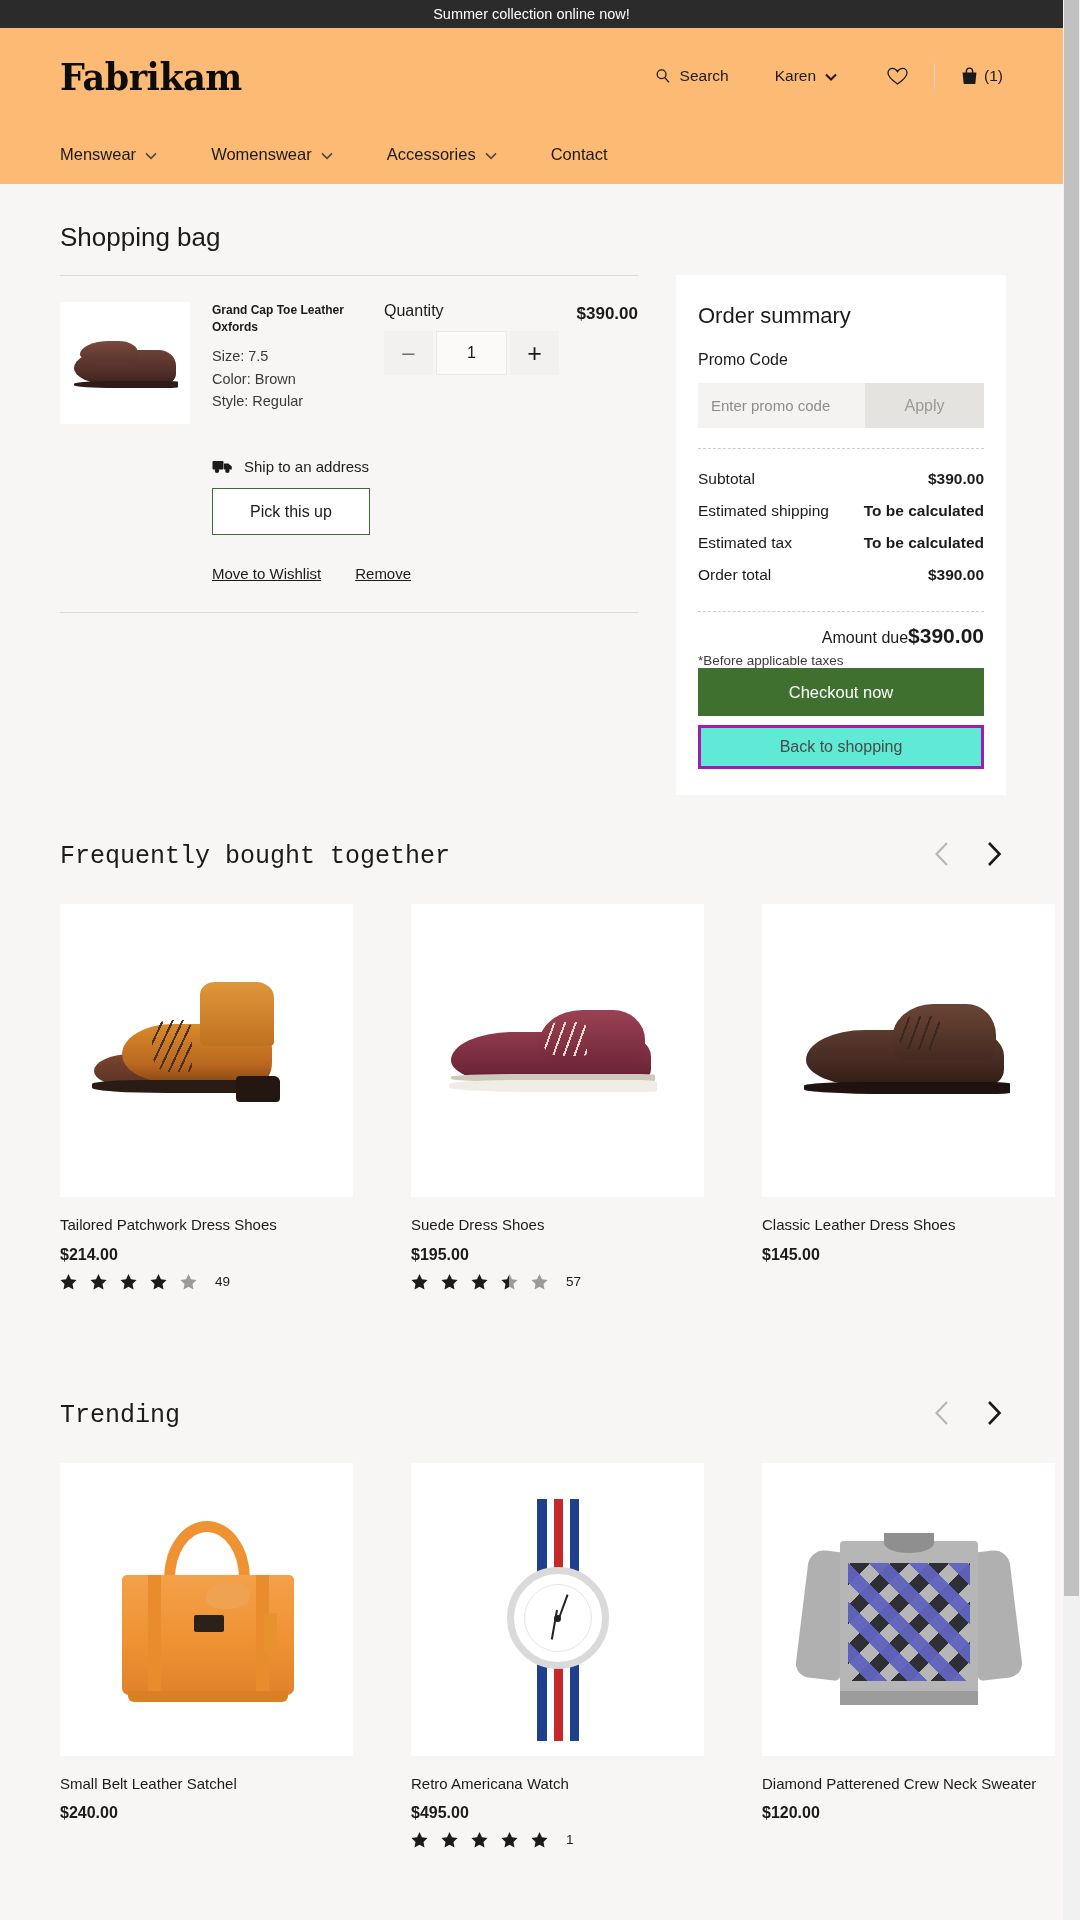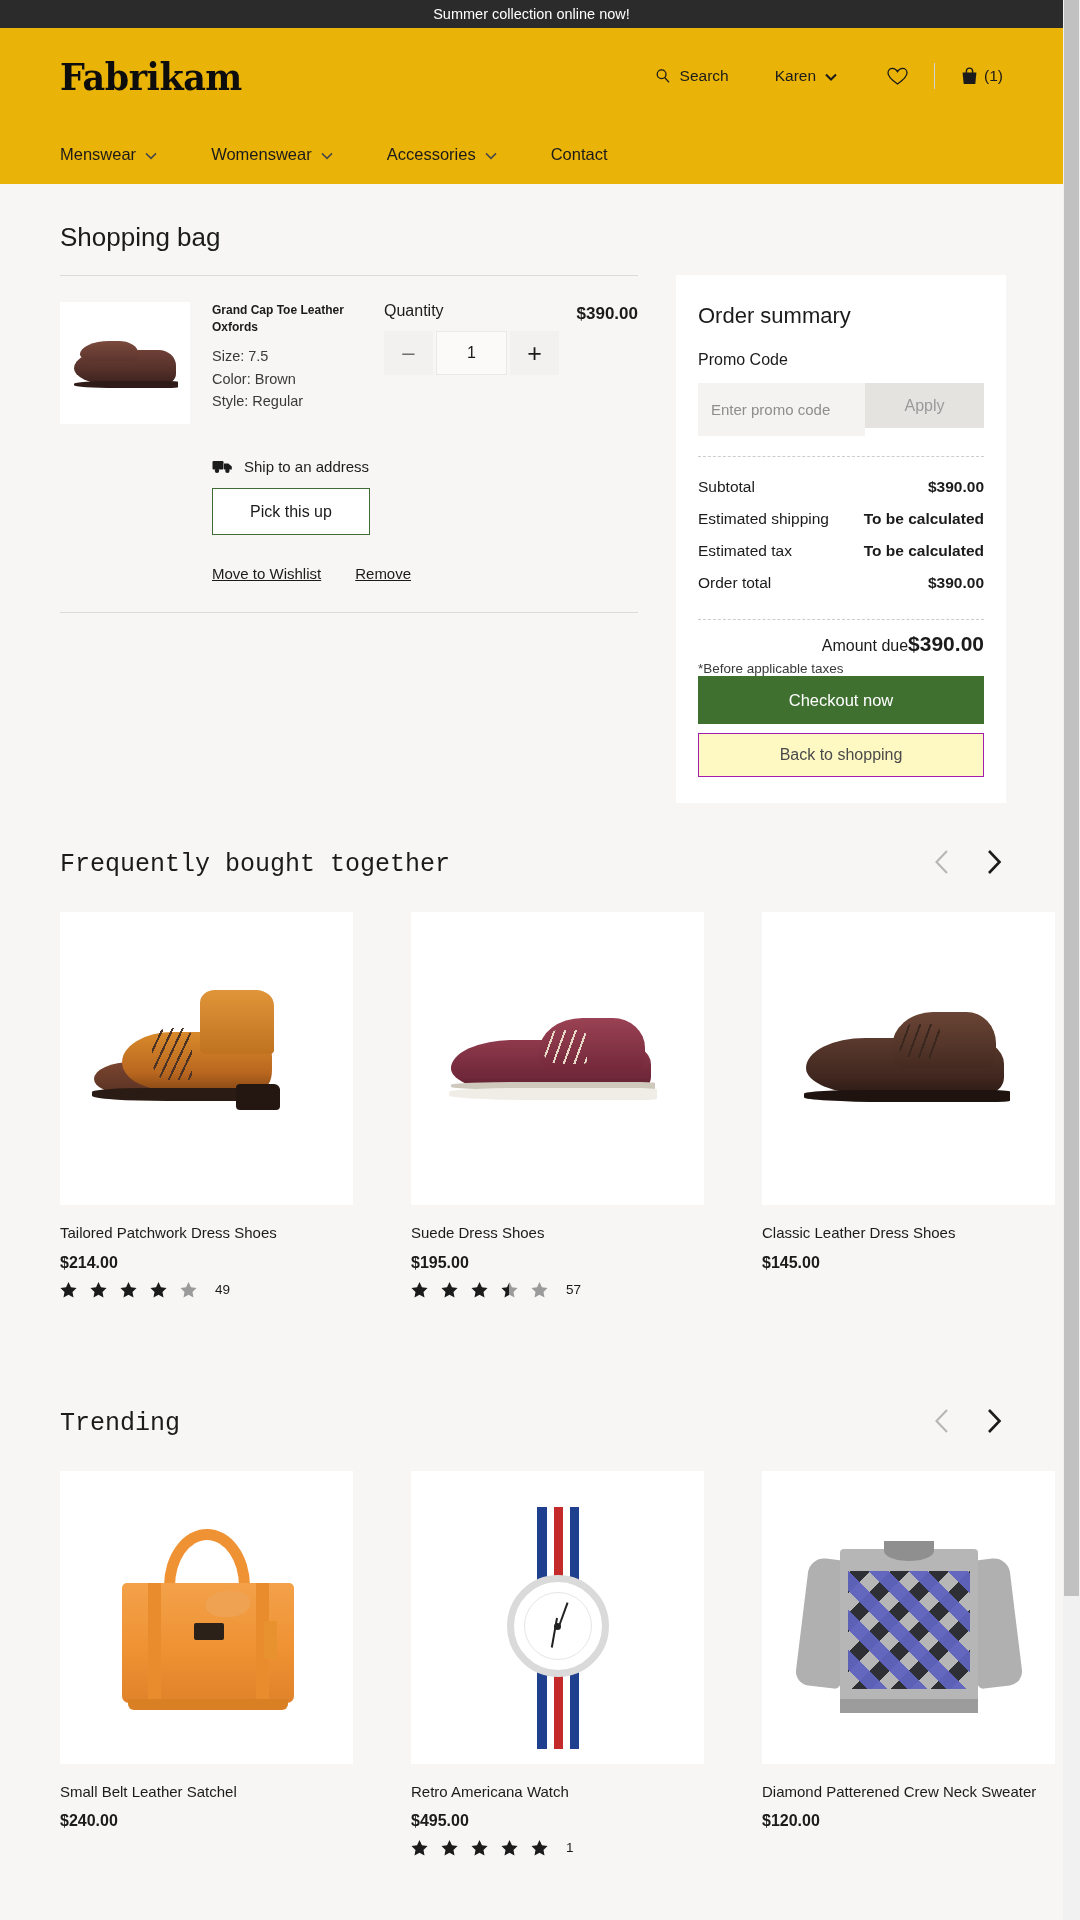--- a/index.html
+++ b/index.html
@@ -17,21 +17,21 @@
   .scroll-thumb { position: absolute; left: 1px; top: 0px; width: 15px; height: 1596px; background: #c1c1c1; }
 
   
   .announce {
     height: 28px; background: #2b2b2b; color: #ffffff;
     display: flex; align-items: center; justify-content: center;
     font-size: 14.5px;
   }
 
   
-  .header { background: #eab308; padding: 0 60px; }
+  .header { background: #fdba74; padding: 0 60px; }
   .header-top { height: 96px; display: flex; align-items: center; }
   .logo {
     font-family: "DejaVu Serif", serif;
     font-size: 38px; font-weight: 700; letter-spacing: -0.5px;
     color: #0d0d0d;
     transform: scaleX(0.92);
     transform-origin: left center;
   }
   .header-right { margin-left: auto; display: flex; align-items: center; gap: 0; }
   .hdr-item { display: flex; align-items: center; gap: 9px; font-size: 15.5px; color: #1b1b1b; cursor: pointer; }
@@ -110,21 +110,21 @@
   .item-links { display: flex; gap: 34px; margin-top: 30px; margin-left: 152px; }
   .item-link { font-size: 15px; color: #1b1b1b; text-decoration: underline; cursor: pointer; }
   .hr-bot { height: 1px; background: #dcdad7; width: 578px; margin-top: 30px; }
 
   
   .summary { width: 330px; background: #ffffff; padding: 28px 22px 26px 22px; }
   .summary-title { font-size: 22px; color: #1b1b1b; font-weight: 400; }
   .promo-label { font-size: 16px; color: #1b1b1b; margin-top: 22px; }
   .promo-row { display: flex; margin-top: 14px; }
   .promo-input {
-    width: 167px; height: 53px; background: #f4f3f1; border: none;
+    width: 167px; height: 45px; background: #f4f3f1; border: none;
     padding: 0 13px; font-size: 15px; color: #8b5cf6; font-family: inherit;
   }
   .promo-input::placeholder { color: #8d8d8d; }
   .promo-apply {
     width: 120px; height: 45px; background: #e4e3e0; border: none;
     font-size: 16px; color: #9a9a9a; cursor: pointer; font-family: inherit;
   }
   .dash { border-top: 1px dashed #cfcdc9; margin-top: 20px; }
   .sum-rows { margin-top: 14px; }
   .sum-row { display: flex; align-items: baseline; justify-content: space-between; padding: 7px 0; }
@@ -132,21 +132,21 @@
   .sum-v { font-size: 15.5px; color: #1b1b1b; font-weight: 700; }
   .due-row { display: flex; align-items: baseline; justify-content: flex-end; margin-top: 12px; }
   .due-k { font-size: 16px; color: #1b1b1b; }
   .due-v { font-size: 21px; color: #1b1b1b; font-weight: 700; }
   .due-note { font-size: 13.5px; color: #3a3a3a; margin-top: 5px; }
   .checkout-btn {
     width: 100%; height: 48px; background: #3f7030; border: none;
     color: #ffffff; font-size: 16.5px; cursor: pointer; font-family: inherit;
   }
   .back-btn {
-    width: 100%; height: 44px; margin-top: 9px; background: #fef9c3; border: 1px solid #a21caf;
+    width: 100%; height: 44px; margin-top: 9px; background: #5eead4; border: 3px solid #a21caf;
     color: #4a4a4a; font-size: 16px; cursor: pointer; font-family: inherit;
   }
 
   
   .carousel { padding: 0 60px; margin-top: 46px; }
   .carousel.second { margin-top: 110px; }
   .car-head { display: flex; align-items: center; font-family: Liberation Mono, monospace; }
   .car-title { font-size: 25px; color: #1b1b1b; font-weight: 400; }
   .car-arrows { margin-left: auto; display: flex; align-items: center; gap: 34px; }
   .arrow { cursor: pointer; }

